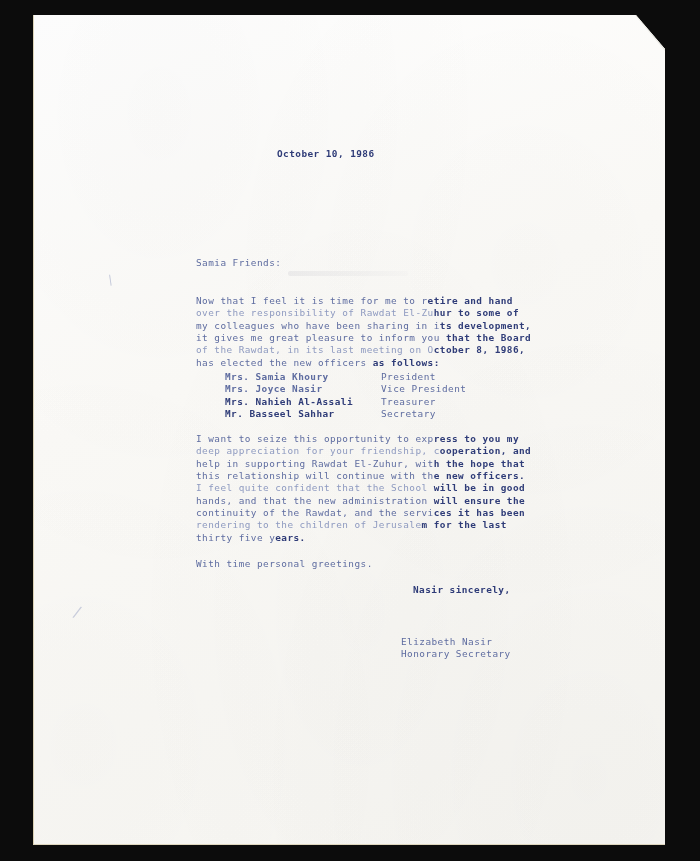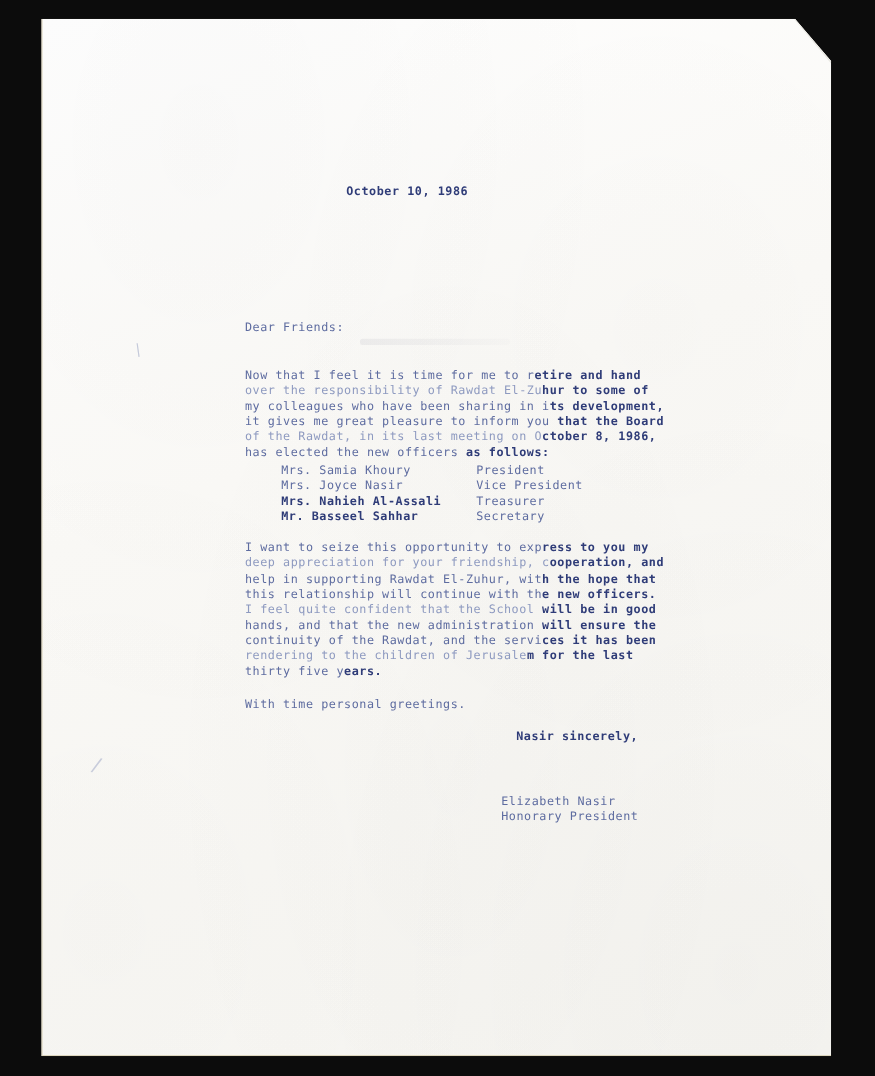--- a/index.html
+++ b/index.html
@@ -106,21 +106,21 @@
   #date       { left: 244px; top: 133px; }
   #salutation { left: 163px; top: 242px; }
   #para1      { left: 163px; top: 280px; }
   #roster     { left: 192px; top: 356px; }
   #para2      { left: 163px; top: 418px; }
   #closingln  { left: 163px; top: 543px; }
   #valediction{ left: 380px; top: 569px; }
   #signature  { left: 368px; top: 621px; }
 
   .roster-row { display: flex; }
-  .roster-name { width: 156px; }
+  .roster-name { width: 156px; font-weight: bold; }
 
   
   .margin-mark {
     position: absolute;
     color: #9aa3c4;
     font-family: "DejaVu Sans Mono", monospace;
     opacity: 0.55;
   }
   #mark-upper {
     left: 74px; top: 258px;
@@ -157,29 +157,29 @@
 
     <div id="smudge"></div>
 
     <div class="margin-mark" id="mark-upper">|</div>
     <div class="margin-mark" id="mark-lower">/</div>
 
     <div id="typed">
 
       <div class="blk dark" id="date">October 10, 1986</div>
 
-      <div class="blk mid" id="salutation">Dear Friends:</div>
+      <div class="blk mid" id="salutation">Samia Friends:</div>
 
       <div class="blk" id="para1"><div><span class="mid">Now that I feel it is time for me to r</span><span class="dark">etire and hand</span></div><div><span class="light">over the responsibility of Rawdat El-Zu</span><span class="dark">hur to some of</span></div><div><span class="mid">my colleagues who have been sharing in i</span><span class="dark">ts development,</span></div><div><span class="mid">it gives me great pleasure to inform you</span><span class="dark"> that the Board</span></div><div><span class="light">of the Rawdat, in its last meeting on O</span><span class="dark">ctober 8, 1986,</span></div><div><span class="mid">has elected the new officers </span><span class="dark">as follows:</span></div></div>
 
       <div class="blk" id="roster"><div class="roster-row"><span class="roster-name mid">Mrs. Samia Khoury</span><span class="mid">President</span></div><div class="roster-row"><span class="roster-name mid">Mrs. Joyce Nasir</span><span class="mid">Vice President</span></div><div class="roster-row"><span class="roster-name dark">Mrs. Nahieh Al-Assali</span><span class="mid">Treasurer</span></div><div class="roster-row"><span class="roster-name dark">Mr. Basseel Sahhar</span><span class="mid">Secretary</span></div></div>
 
       <div class="blk" id="para2"><div><span class="mid">I want to seize this opportunity to exp</span><span class="dark">ress to you my</span></div><div><span class="light">deep appreciation for your friendship, c</span><span class="dark">ooperation, and</span></div><div><span class="mid">help in supporting Rawdat El-Zuhur, wit</span><span class="dark">h the hope that</span></div><div><span class="mid">this relationship will continue with th</span><span class="dark">e new officers.</span></div><div><span class="light">I feel quite confident that the School </span><span class="dark">will be in good</span></div><div><span class="mid">hands, and that the new administration </span><span class="dark">will ensure the</span></div><div><span class="mid">continuity of the Rawdat, and the servi</span><span class="dark">ces it has been</span></div><div><span class="light">rendering to the children of Jerusale</span><span class="dark">m for the last</span></div><div><span class="mid">thirty five y</span><span class="dark">ears.</span></div></div>
 
       <div class="blk mid" id="closingln">With time personal greetings.</div>
 
       <div class="blk dark" id="valediction">Nasir sincerely,</div>
 
-      <div class="blk mid" id="signature"><div>Elizabeth Nasir</div><div>Honorary President</div></div>
+      <div class="blk mid" id="signature"><div>Elizabeth Nasir</div><div>Honorary Secretary</div></div>
 
     </div>
   </div>
 </div>
 
 </body></html>

